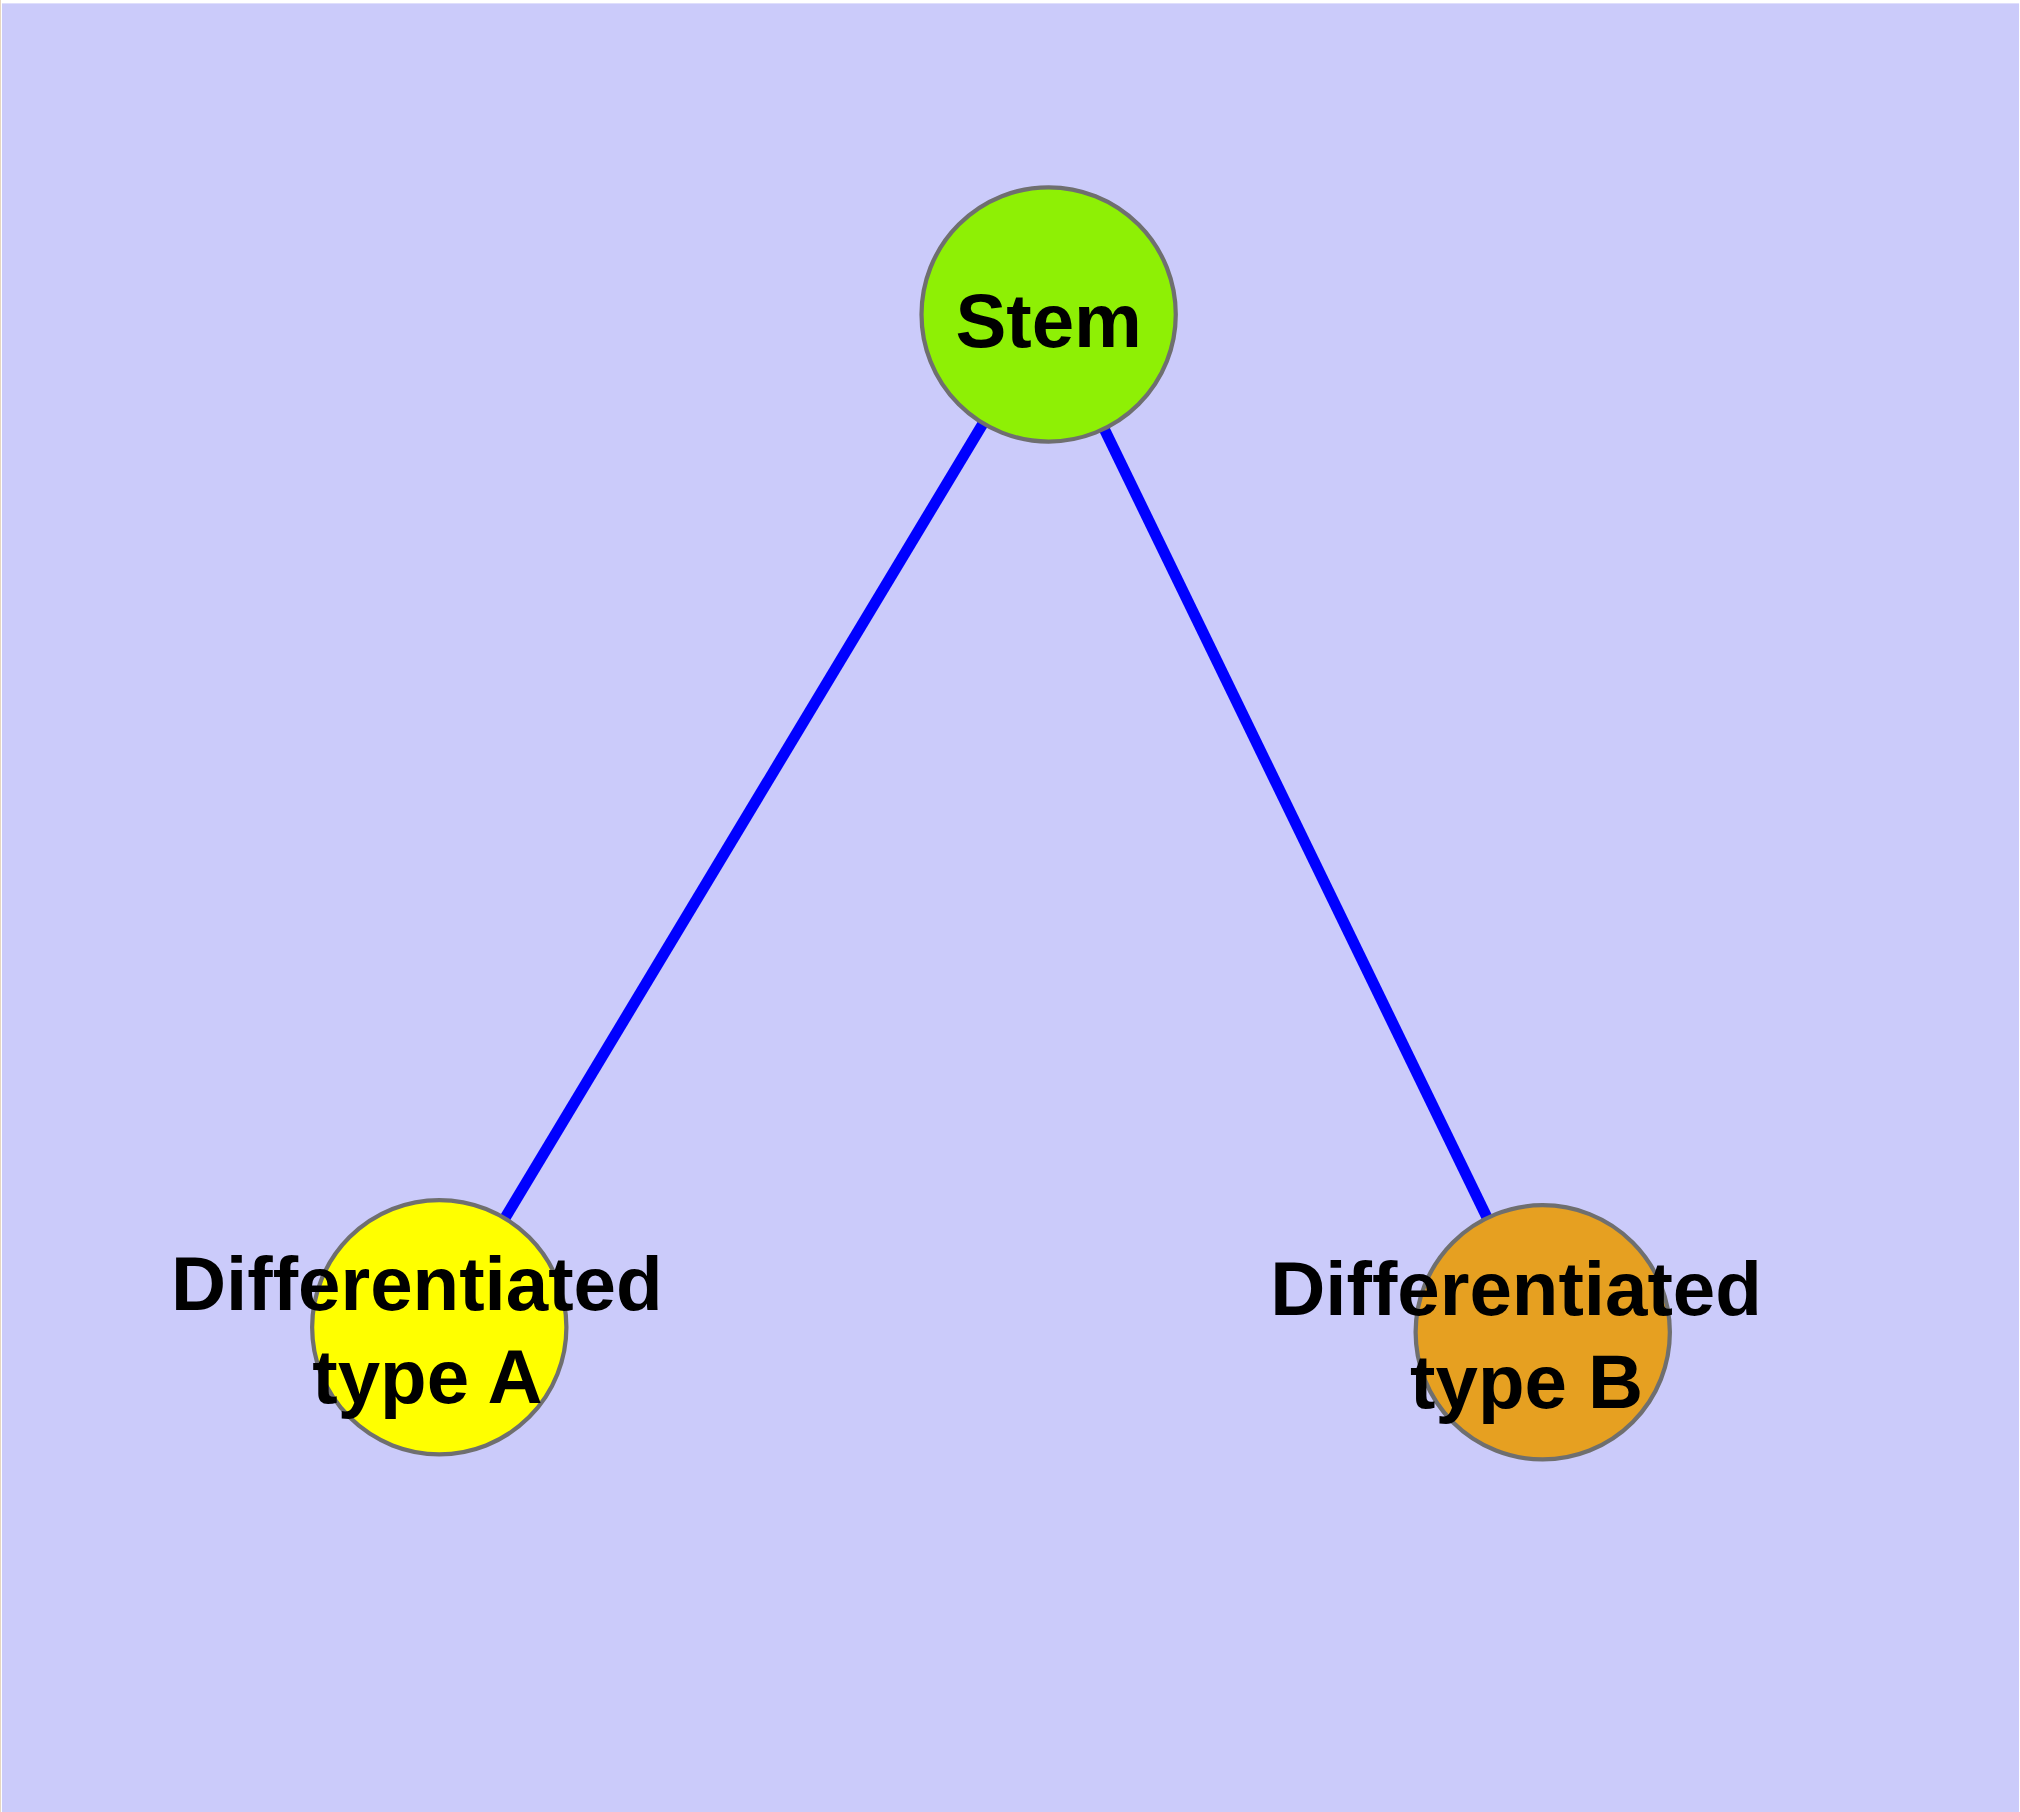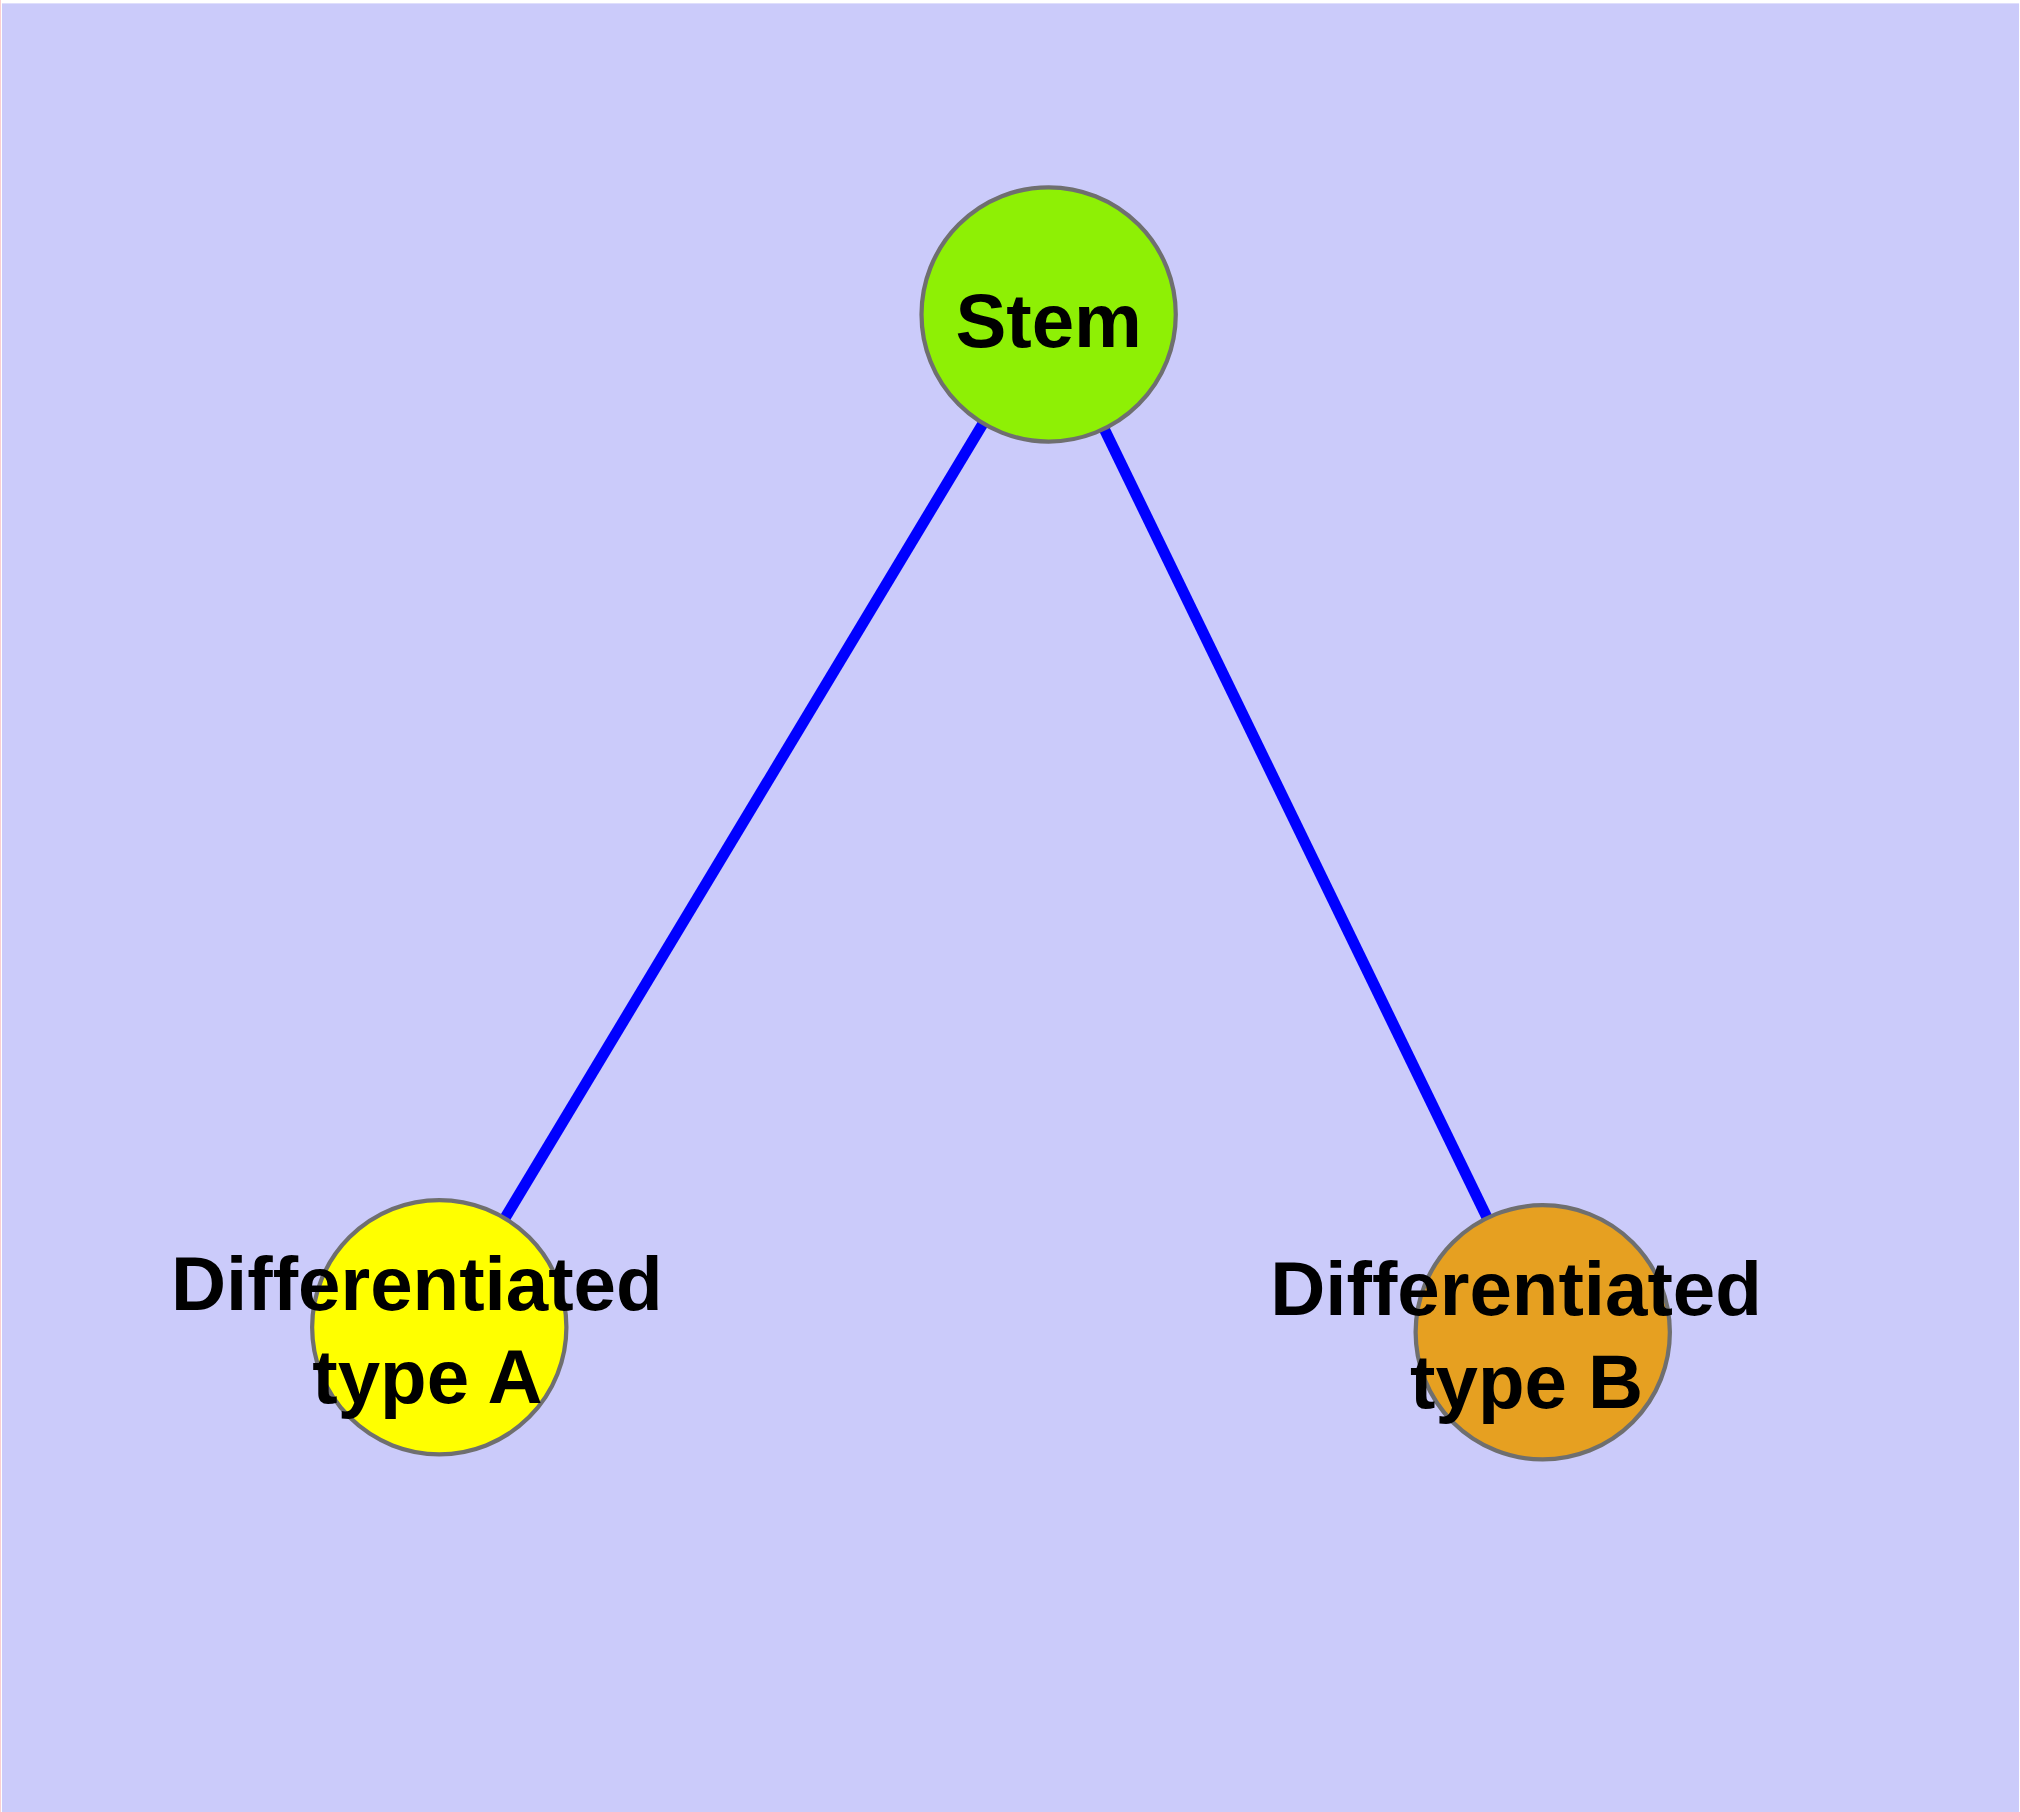--- a/index.html
+++ b/index.html
@@ -4,21 +4,21 @@
 <style>
   html, body {
     margin: 0;
     padding: 0;
     background: #ffffff;
   }
   .figure {
     position: relative;
     width: 2013px;
     height: 1812px;
-    background: #ef4444;
+    background: #a16207;
   }
   svg.graph {
     display: block;
     width: 2021px;
     height: 1812px;
   }
   .node-label {
     font-family: "Liberation Sans", sans-serif;
     font-weight: bold;
     font-size: 90px;

